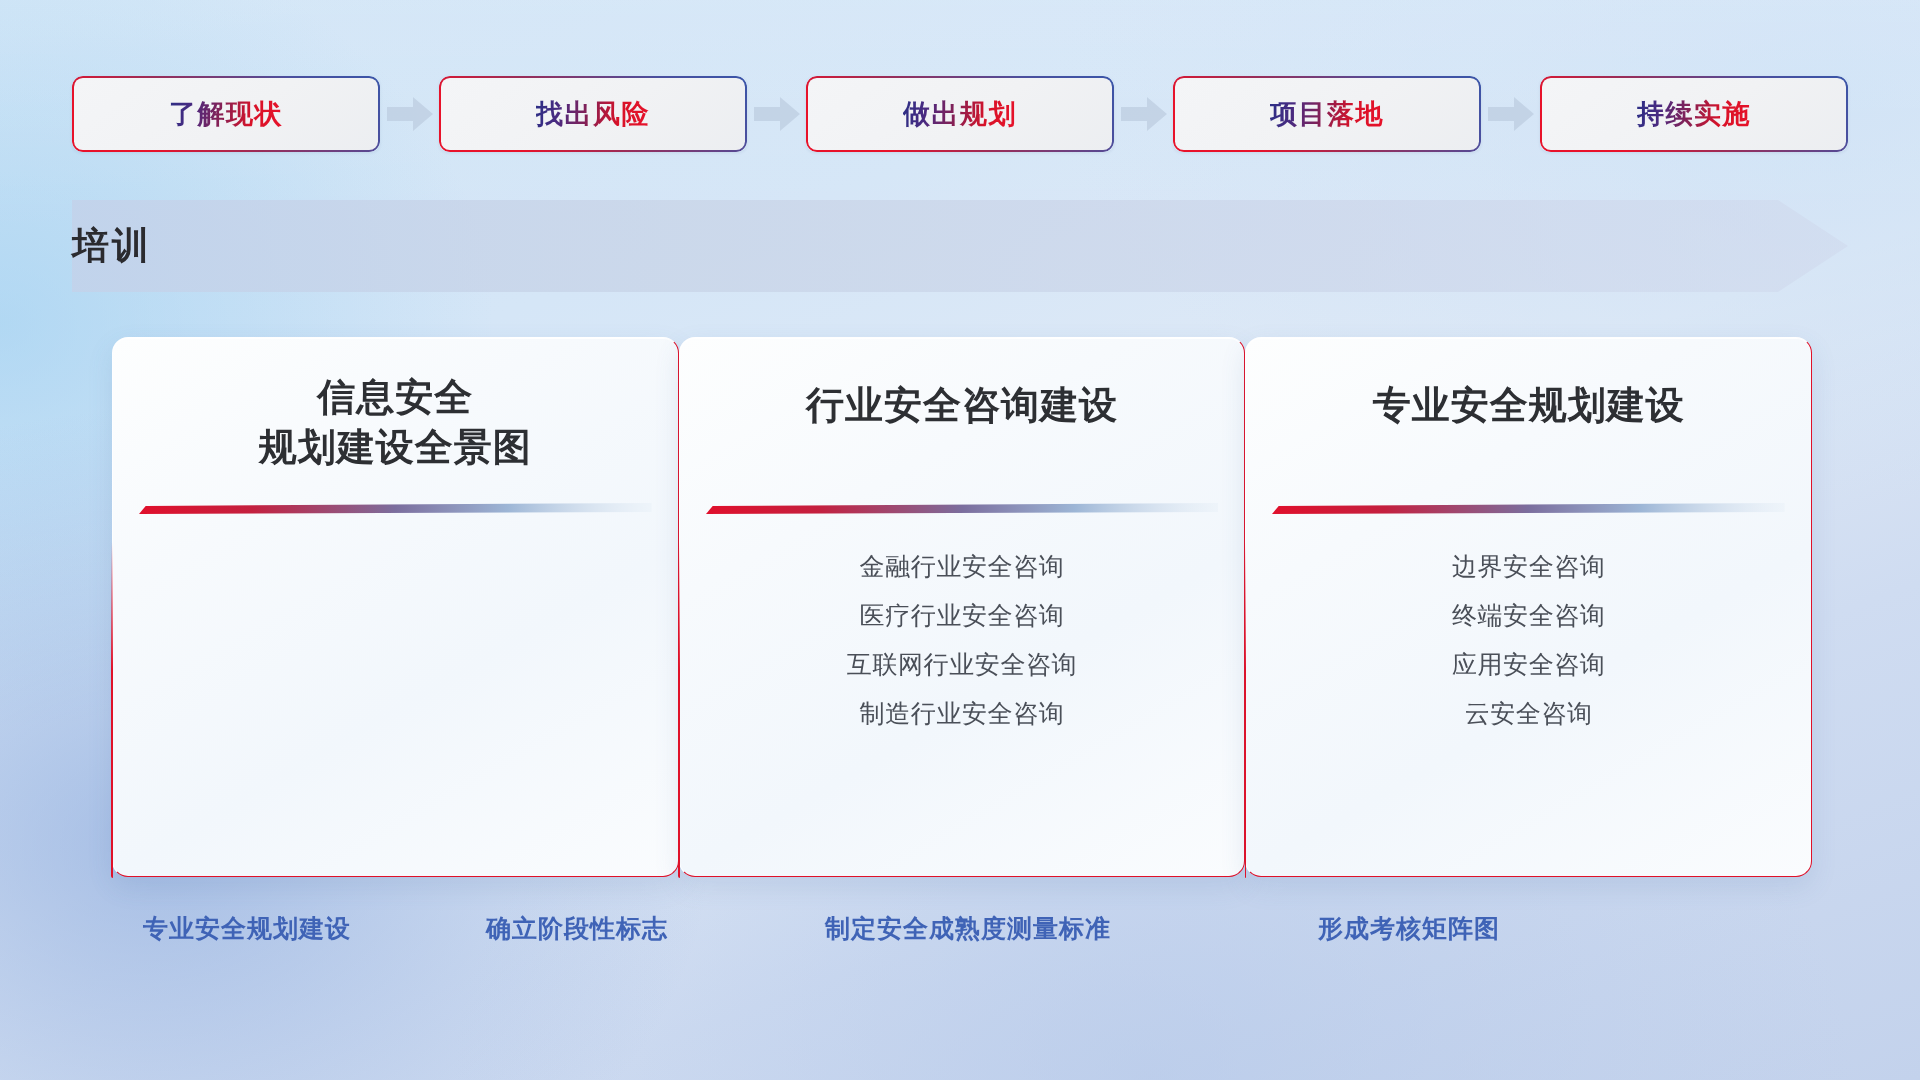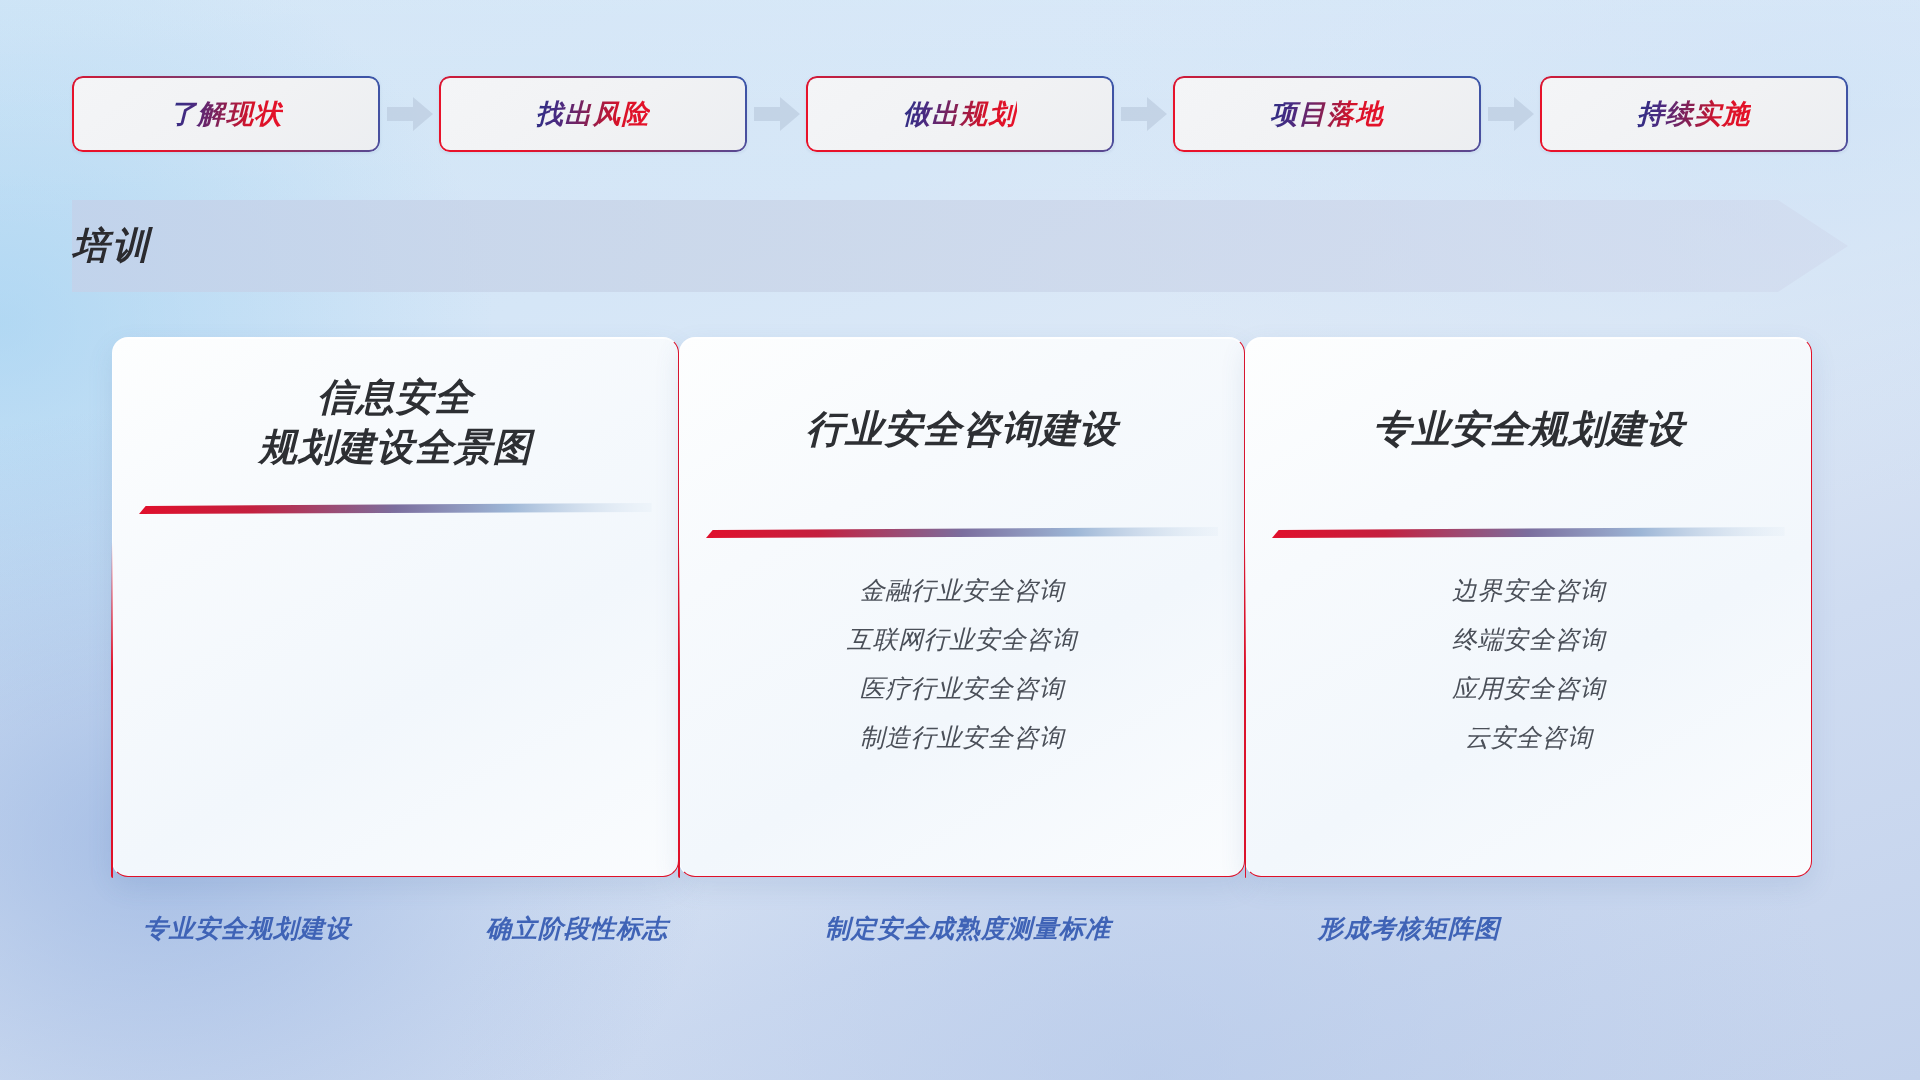--- a/index.html
+++ b/index.html
@@ -15,21 +15,20 @@
   #stage {
     position: relative;
     width: 1920px;
     height: 1080px;
     background:
       radial-gradient(ellipse 900px 700px at 8% 78%, rgba(120,155,215,0.55) 0%, rgba(120,155,215,0.0) 62%),
       radial-gradient(ellipse 760px 620px at 0% 30%, rgba(150,205,240,0.55) 0%, rgba(150,205,240,0.0) 65%),
       radial-gradient(ellipse 1100px 600px at 95% 8%, rgba(206,226,246,0.85) 0%, rgba(206,226,246,0.0) 70%),
       radial-gradient(ellipse 1000px 700px at 60% 100%, rgba(178,198,232,0.55) 0%, rgba(178,198,232,0) 70%),
       linear-gradient(160deg, #cfe4f6 0%, #d5e6f7 28%, #dfe9f6 52%, #cfdcf1 72%, #c3d2ec 100%);
-    font-style: italic;
   }
   #stage::after{
     content:"";
     position:absolute; inset:0;
     background: linear-gradient(180deg, rgba(255,255,255,0.10) 0%, rgba(255,255,255,0) 22%);
     pointer-events:none;
   }
 
   
   .step-row {
@@ -154,21 +153,21 @@
     font-size: 38px;
     font-weight: 700;
     color: #2d2f33;
     text-align: center;
     line-height: 1.32;
     letter-spacing: 1px;
     white-space: pre-line;
     margin: 0 0 6px 0;
   }
   .card-title.two-line { margin-top: 0px; }
-  .card-title.one-line { margin-top: 32px; margin-bottom: 48px; }
+  .card-title.one-line { margin-top: 8px; margin-bottom: 48px; }
 
   .divider-wrap {
     width: 100%;
     height: 26px;
     margin: 18px 0 20px 0;
     display:flex;
     align-items:center;
     justify-content:center;
   }
   .divider-wrap svg { display:block; width: 100%; height: 18px; }
@@ -303,22 +302,22 @@
               <stop offset="50%" stop-color="#7b6e9e"></stop>
               <stop offset="72%" stop-color="#9db6d6"></stop>
               <stop offset="100%" stop-color="#dfeaf4" stop-opacity="0.25"></stop>
             </linearGradient>
           </defs>
           <path d="M6 6 L460 3 L460 12 L0 14 Z" fill="url(#dv2)"></path>
         </svg>
       </div>
       <ul class="card-list">
         <li>金融行业安全咨询</li>
+        <li>医疗行业安全咨询</li>
         <li>互联网行业安全咨询</li>
-        <li>医疗行业安全咨询</li>
         <li>制造行业安全咨询</li>
       </ul>
     </div>
 
     <div class="card">
       <div class="card-title one-line">专业安全规划建设</div>
       <div class="divider-wrap">
         <svg viewBox="0 0 460 18" preserveAspectRatio="none">
           <defs>
             <linearGradient id="dv3" x1="0" y1="0" x2="1" y2="0">

